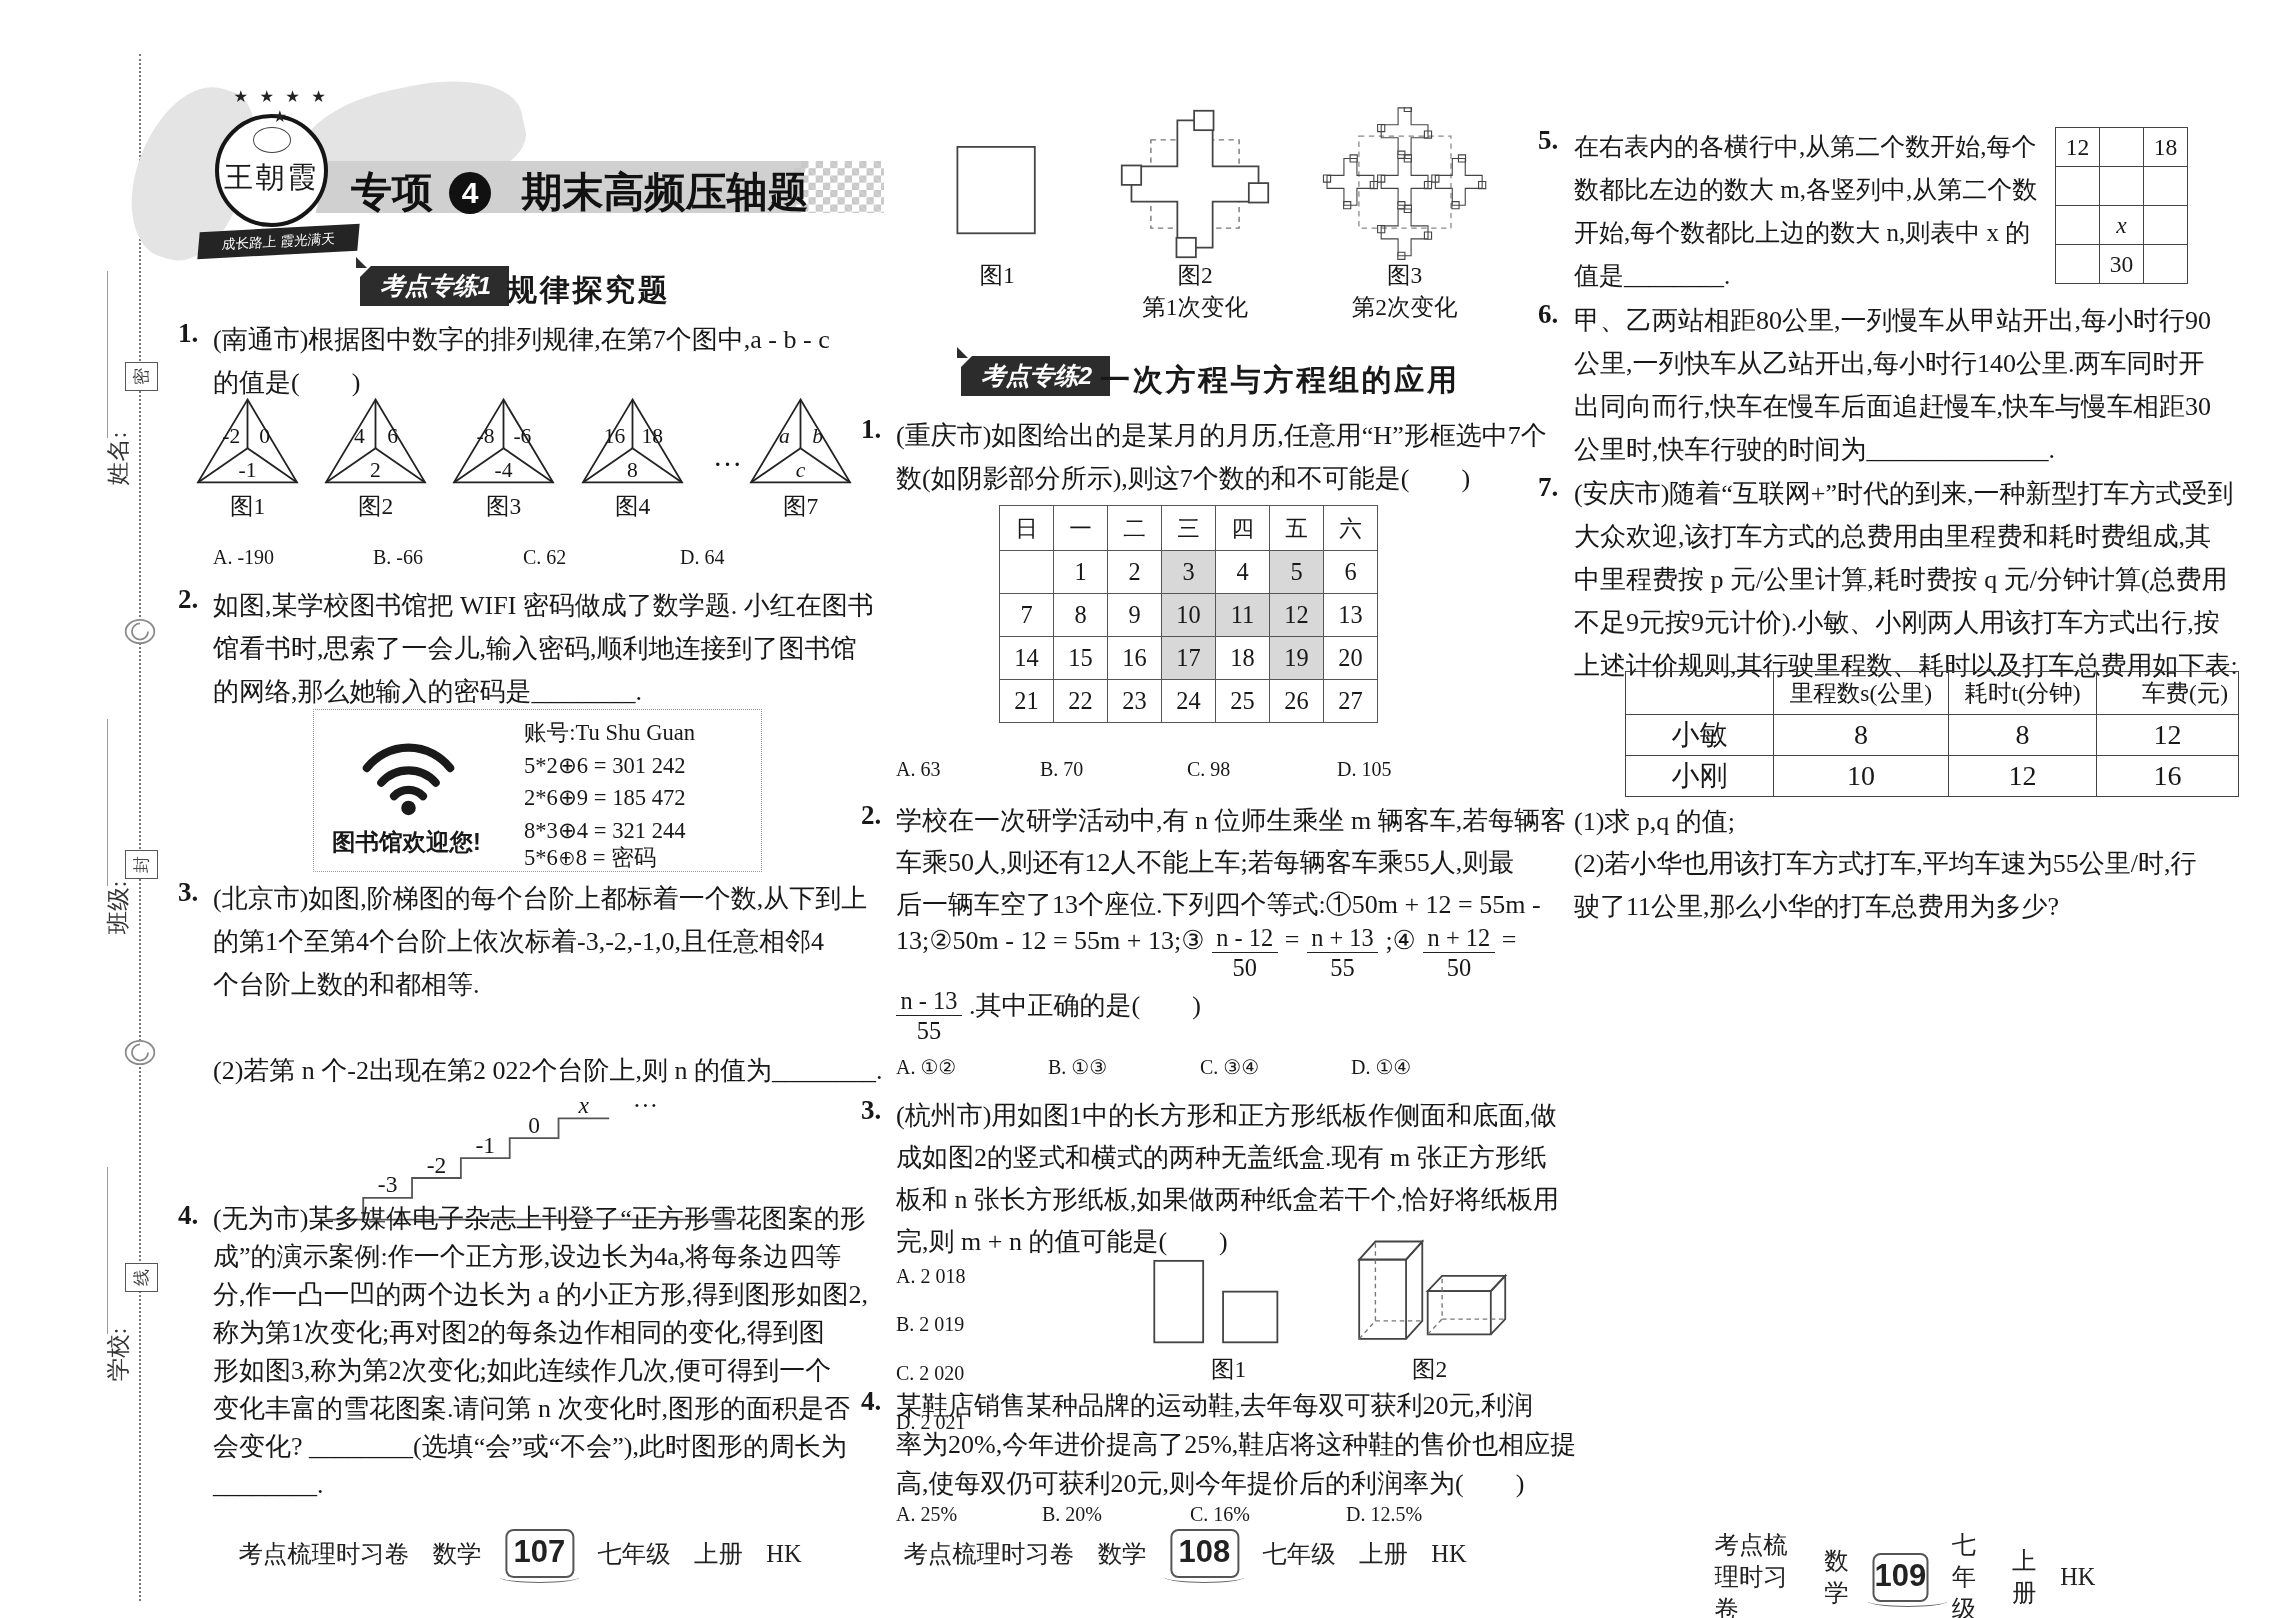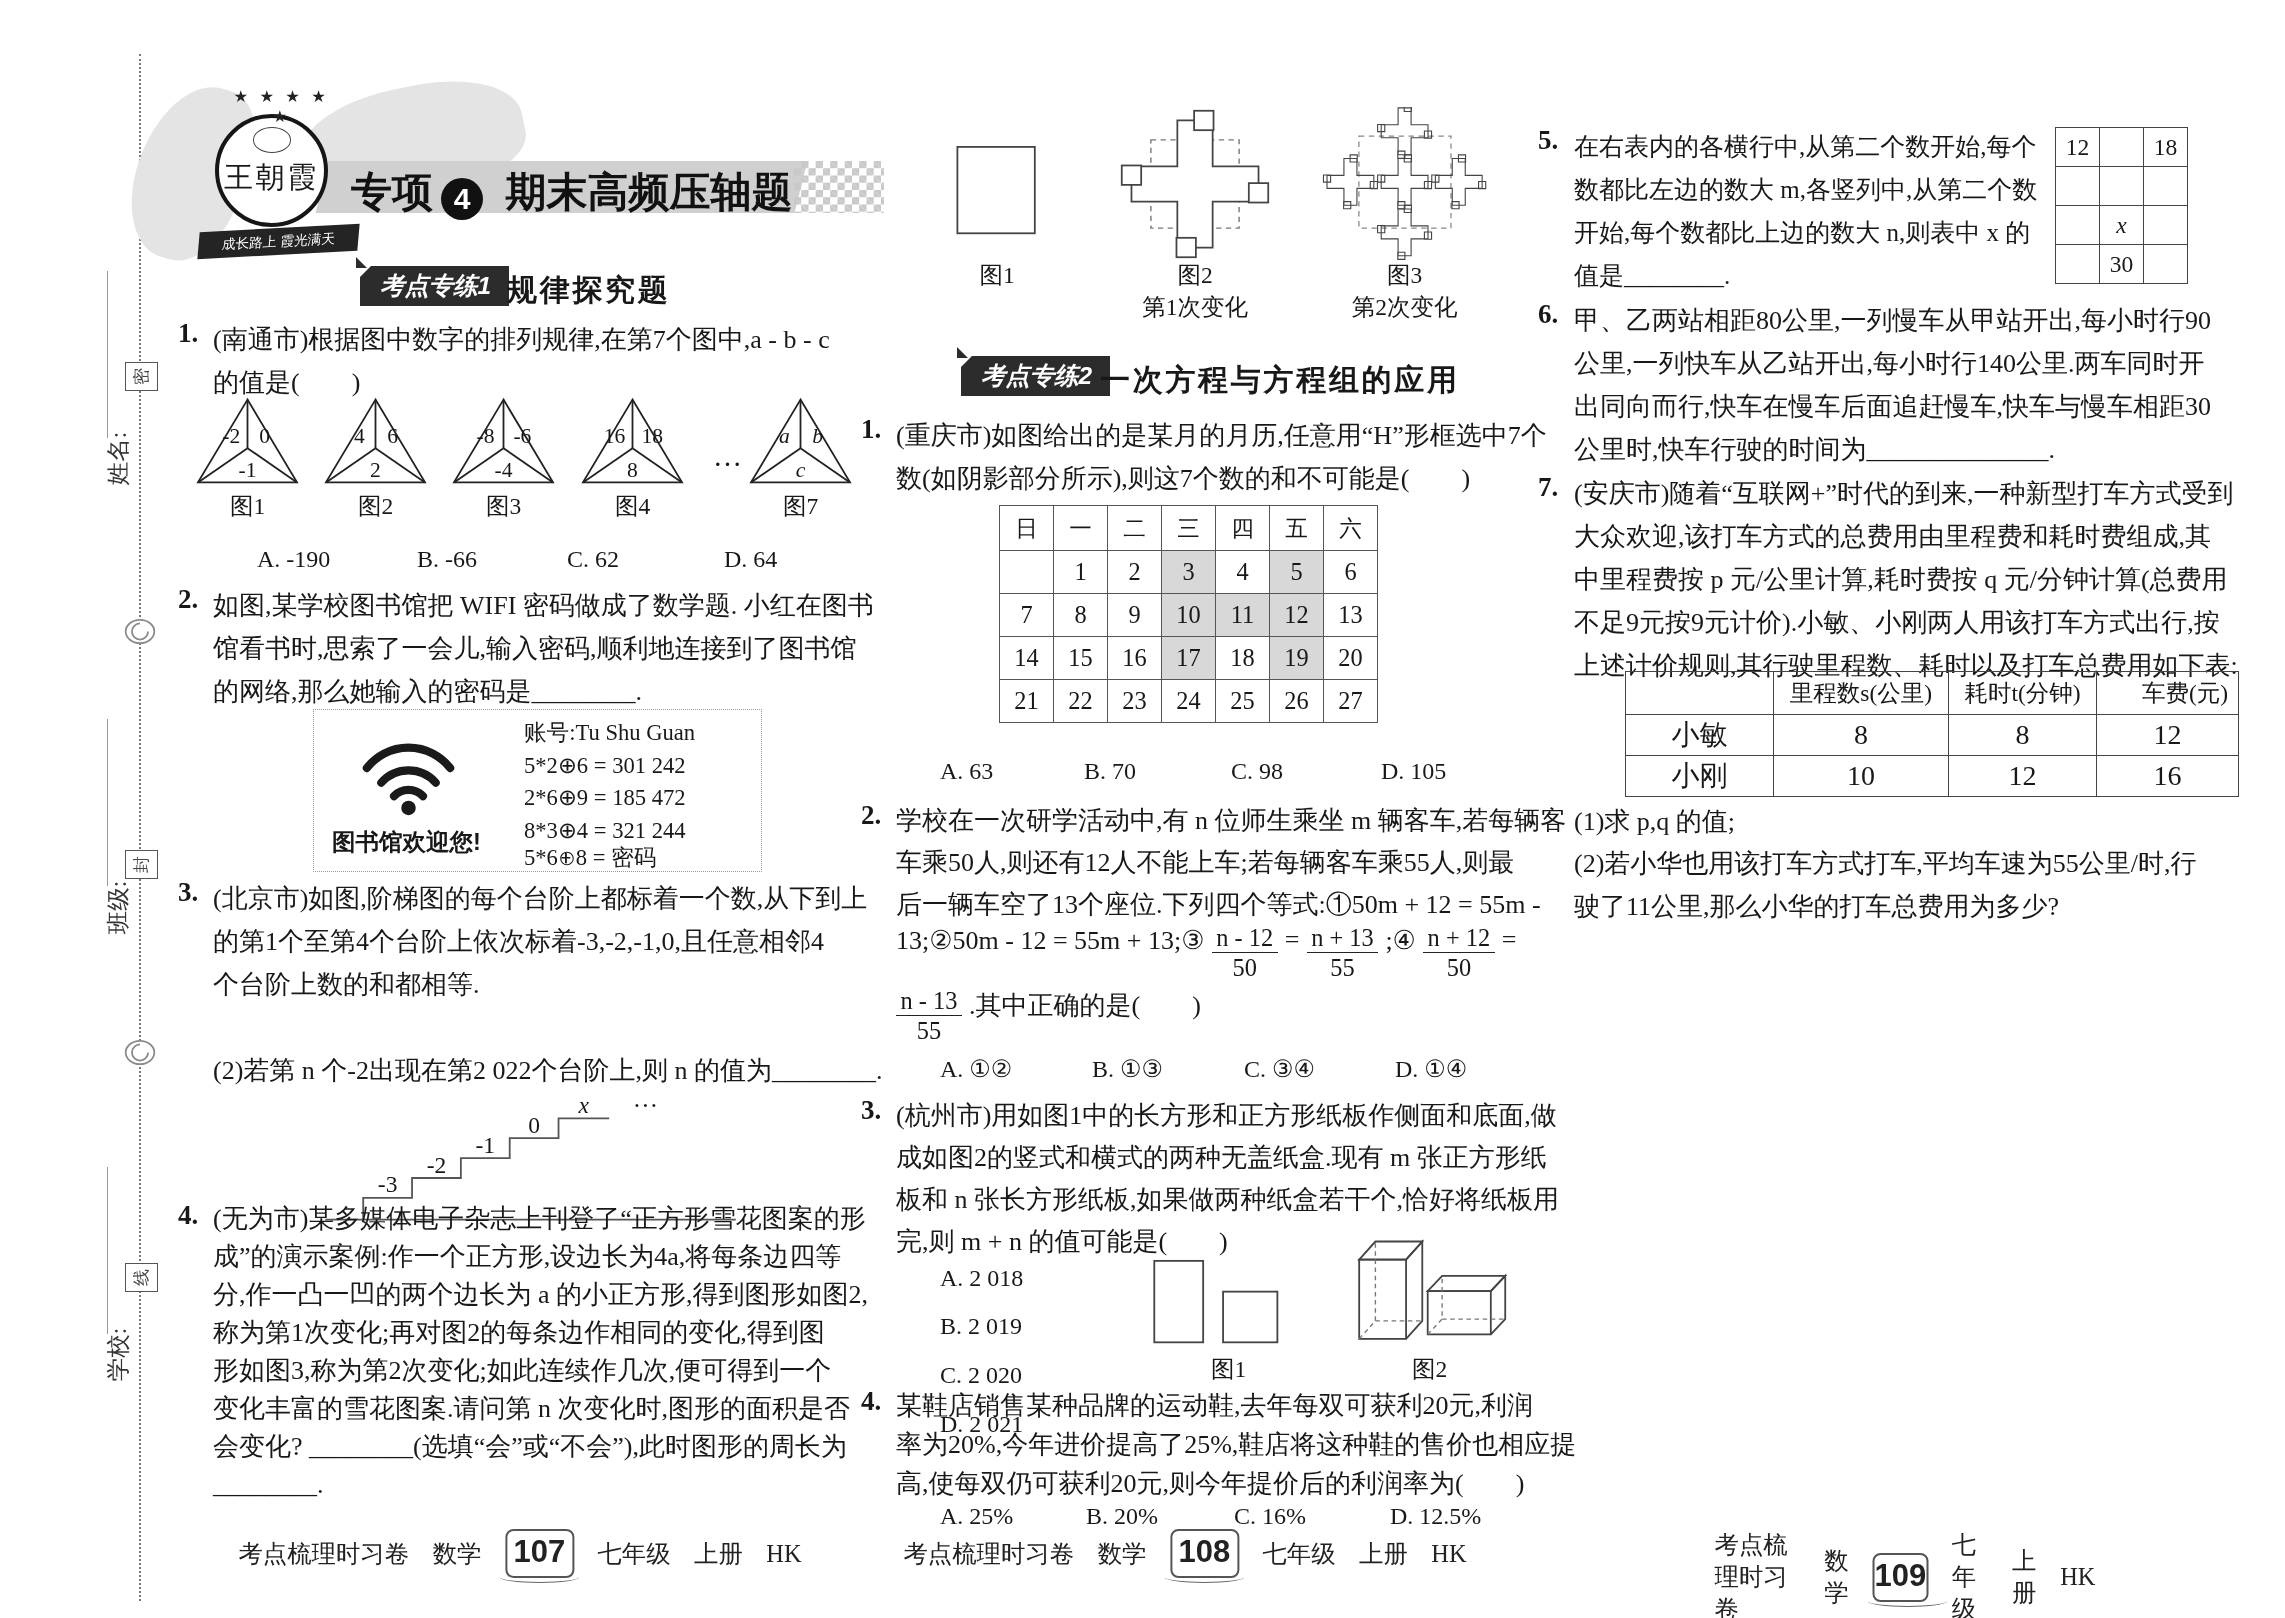--- a/index.html
+++ b/index.html
@@ -7,21 +7,21 @@
          font-family:"Liberation Serif",serif;color:#181818;}
   .abs{position:absolute;}
   .san{font-family:"Liberation Sans",sans-serif;}
   .qno{position:absolute;font-weight:bold;font-size:27px;}
   .block{position:absolute;font-size:26px;}
   .block .ln{height:43px;line-height:43px;white-space:nowrap;}
   .block.lh42 .ln{height:38px;line-height:38px;}
   .block.lh43 .ln{height:39px;line-height:39px;}
   .block.lh46 .ln{height:42px;line-height:42px;}
   .block.f28{font-size:25px;}
-  .opt{position:absolute;font-size:24px;white-space:nowrap;margin-left:44px;}
+  .opt{position:absolute;font-size:20px;white-space:nowrap;}
   .cap{position:absolute;font-size:23.5px;text-align:center;}
   
   .foldline{position:absolute;left:139px;top:54px;height:1547px;width:0;border-left:2.7px dotted #777;}
   .sealbox{position:absolute;left:125px;width:31px;height:27px;border:1.8px solid #555;background:#fff;
            display:flex;align-items:center;justify-content:center;}
   .sealbox span{display:block;transform:rotate(-90deg);font-size:17px;color:#444;}
   .vline{position:absolute;left:107px;width:0;height:167px;border-left:1.8px solid #9a9a9a;}
   .sidelabel{position:absolute;left:65px;width:100px;height:27px;transform:rotate(-90deg);
              font-size:23.5px;color:#333;text-align:center;white-space:nowrap;}
   
@@ -32,21 +32,21 @@
   .logo-name{position:absolute;left:0;top:40px;width:100%;font-weight:normal;font-size:29px;letter-spacing:2.7px;}
   .logo-banner{position:absolute;left:199px;top:228px;width:159px;height:27px;background:#242424;color:#fff;
                transform:skewX(-8deg) rotate(-3deg);z-index:3;text-align:center;line-height:27px;font-size:13.6px;}
   .stars{position:absolute;left:221px;top:87px;width:121px;text-align:center;font-size:16.3px;color:#222;letter-spacing:3.6px;z-index:3;}
   
   .band{position:absolute;left:322px;top:161px;width:479px;height:52px;background:#d0d0d0;transform:skewX(-14deg);}
   .checker{position:absolute;left:794px;top:161px;width:90px;height:52px;
     background-image:linear-gradient(45deg,#c9c9c9 25%,transparent 25%,transparent 75%,#c9c9c9 75%),
                      linear-gradient(45deg,#c9c9c9 25%,transparent 25%,transparent 75%,#c9c9c9 75%);
     background-size:14.5px 14.5px;background-position:0 0,7.2px 7.2px;}
-  .headline{position:absolute;left:351px;top:165px;display:flex;align-items:flex-end;gap:8px;
+  .headline{position:absolute;left:351px;top:165px;display:flex;align-items:center;gap:16px;
             font-family:"Liberation Sans",sans-serif;font-weight:bold;font-size:41px;color:#111;}
   .numcircle{display:inline-block;width:42px;height:42px;border-radius:50%;background:#111;color:#fff;
              font-size:30px;line-height:42px;text-align:center;}
   
   .kd{position:absolute;height:40px;line-height:40px;padding:0 18px 0 20px;background:#2c2c2c;color:#fff;
       font-family:"Liberation Sans",sans-serif;font-weight:bold;font-style:italic;font-size:24.4px;}
   .kd::before{content:"";position:absolute;left:0;top:0;border-top:11px solid #fff;border-right:11px solid transparent;}
   .kd::after{content:"";position:absolute;left:-3.6px;top:-9px;border-bottom:11px solid #2c2c2c;border-right:11px solid transparent;}
   .sectitle{position:absolute;font-family:"Liberation Sans",sans-serif;font-weight:bold;font-size:30px;letter-spacing:2.7px;}
   

